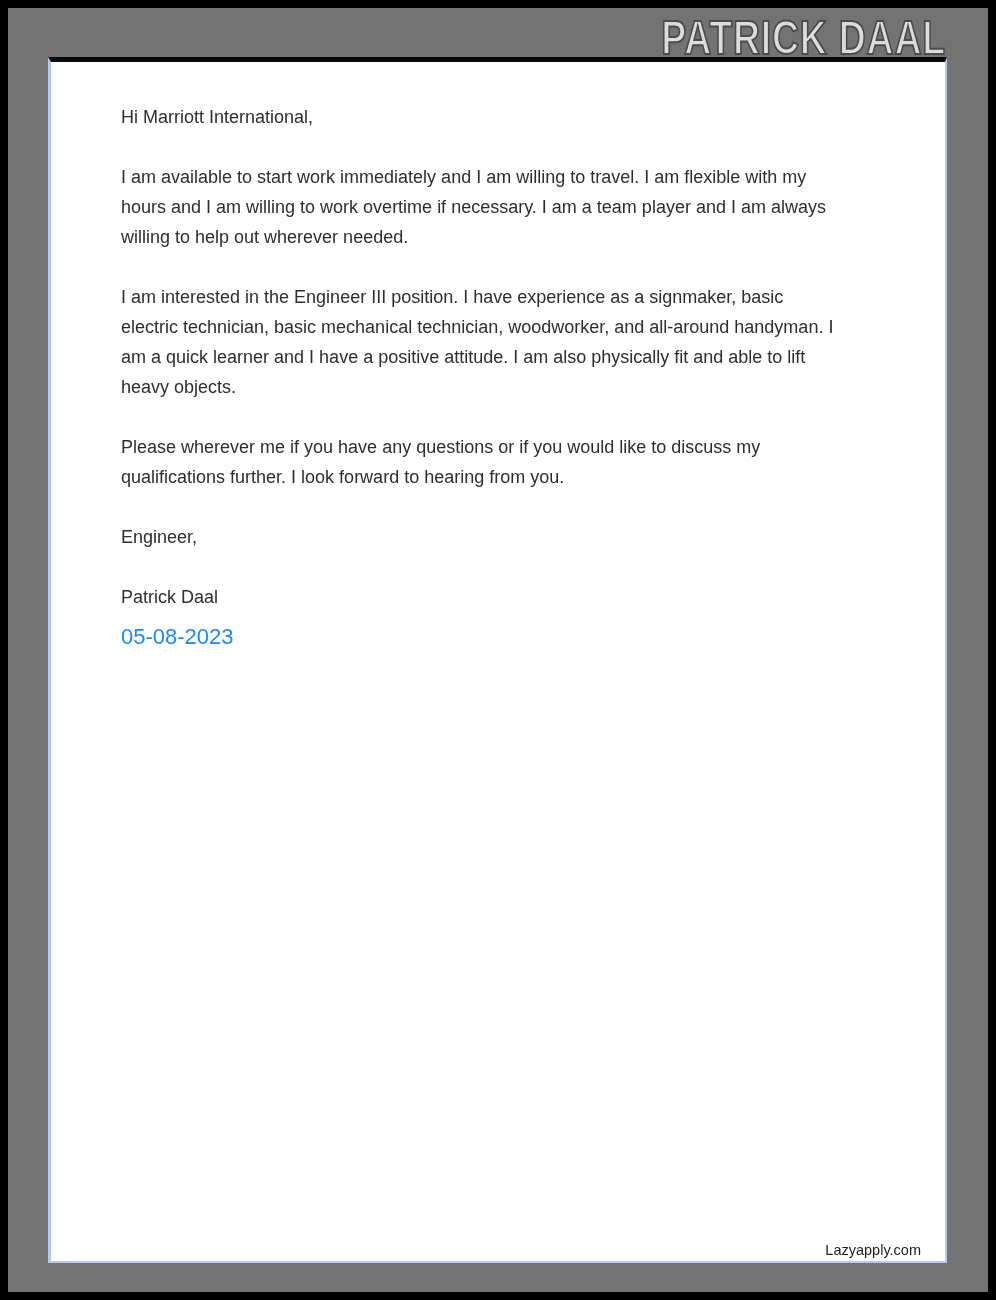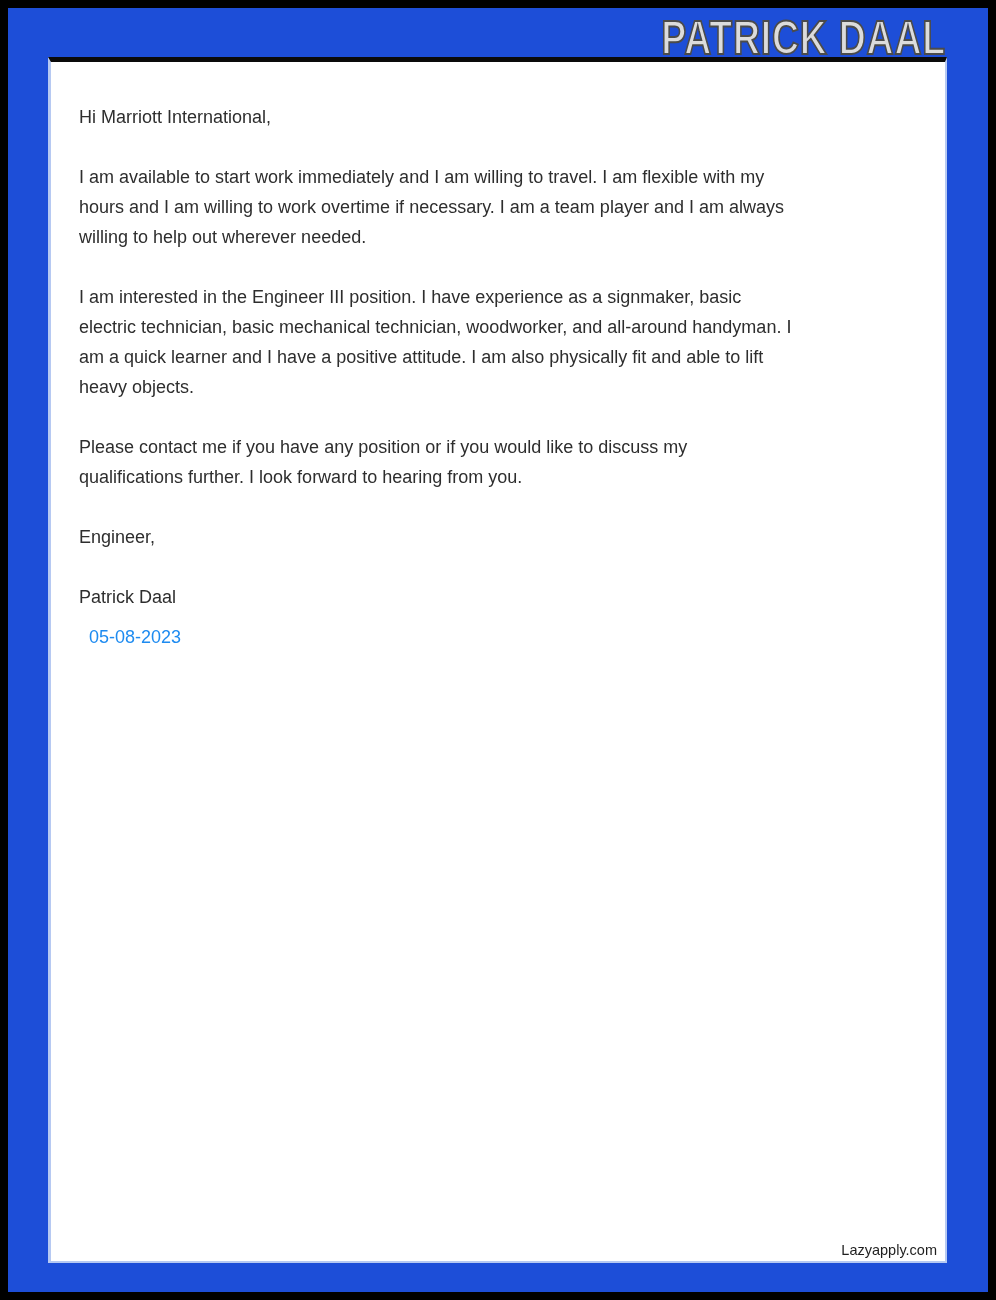--- a/index.html
+++ b/index.html
@@ -5,21 +5,21 @@
   html, body {
     margin: 0;
     padding: 0;
     background: #ffffff;
     font-family: "Liberation Sans", sans-serif;
   }
   .canvas {
     position: relative;
     width: 996px;
     height: 1300px;
-    background: #1d4ed8;
+    background: #737373;
     border: 8px solid #000000;
     box-sizing: border-box;
     overflow: hidden;
   }
   .header-name {
     position: absolute;
     top: 6px;
     right: 42px;
     font-size: 48px;
     line-height: 48px;
@@ -38,48 +38,48 @@
     width: 899px;
     height: 1206px;
     background: #ffffff;
     border-top: 5px solid #0a0a0a;
     border-left: 3px solid #b6c9f2;
     border-right: 2px solid #b6c9f2;
     border-bottom: 2px solid #b6c9f2;
     box-sizing: border-box;
   }
   .doc-content {
-    padding: 40px 50px 0 28px;
+    padding: 40px 50px 0 70px;
     color: #2e2e2e;
   }
   .para {
     margin: 0 0 30px 0;
     font-size: 18px;
     line-height: 30px;
     white-space: pre-line;
   }
   .single {
     margin: 0 0 30px 0;
     font-size: 18px;
     line-height: 30px;
   }
   .signature {
     margin: 0 0 10px 0;
     font-size: 18px;
     line-height: 30px;
   }
   .date {
-    margin: 10px;
-    font-size: 18px;
+    margin: 0;
+    font-size: 22px;
     line-height: 30px;
     color: #1e8bf0;
   }
   .doc-footer {
     position: absolute;
-    right: 8px;
+    right: 24px;
     bottom: 2px;
     font-size: 14.5px;
     line-height: 18px;
     color: #1f1f1f;
   }
 </style>
 </head>
 <body>
 
 <div class="canvas">
@@ -93,21 +93,21 @@
 
       <p class="para">I am available to start work immediately and I am willing to travel. I am flexible with my
 hours and I am willing to work overtime if necessary. I am a team player and I am always
 willing to help out wherever needed.</p>
 
       <p class="para">I am interested in the Engineer III position. I have experience as a signmaker, basic
 electric technician, basic mechanical technician, woodworker, and all-around handyman. I
 am a quick learner and I have a positive attitude. I am also physically fit and able to lift
 heavy objects.</p>
 
-      <p class="para">Please contact me if you have any position or if you would like to discuss my
+      <p class="para">Please wherever me if you have any questions or if you would like to discuss my
 qualifications further. I look forward to hearing from you.</p>
 
       <p class="single">Engineer,</p>
 
       <p class="signature">Patrick Daal</p>
 
       <p class="date">05-08-2023</p>
 
     </div>
 

